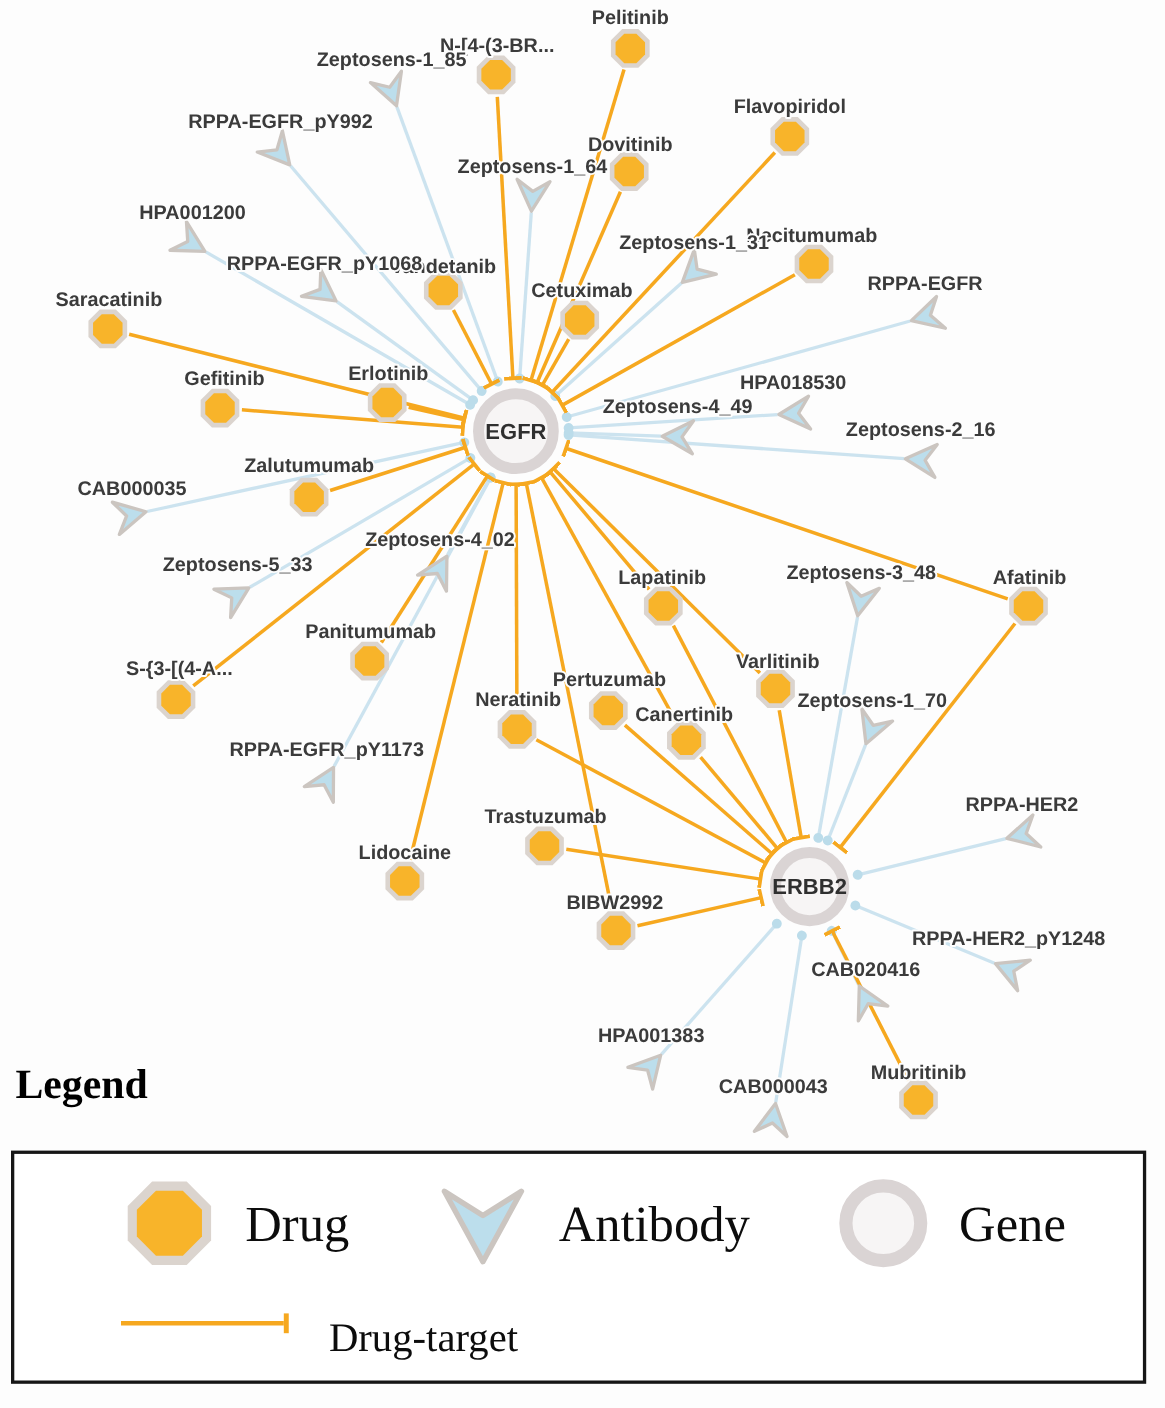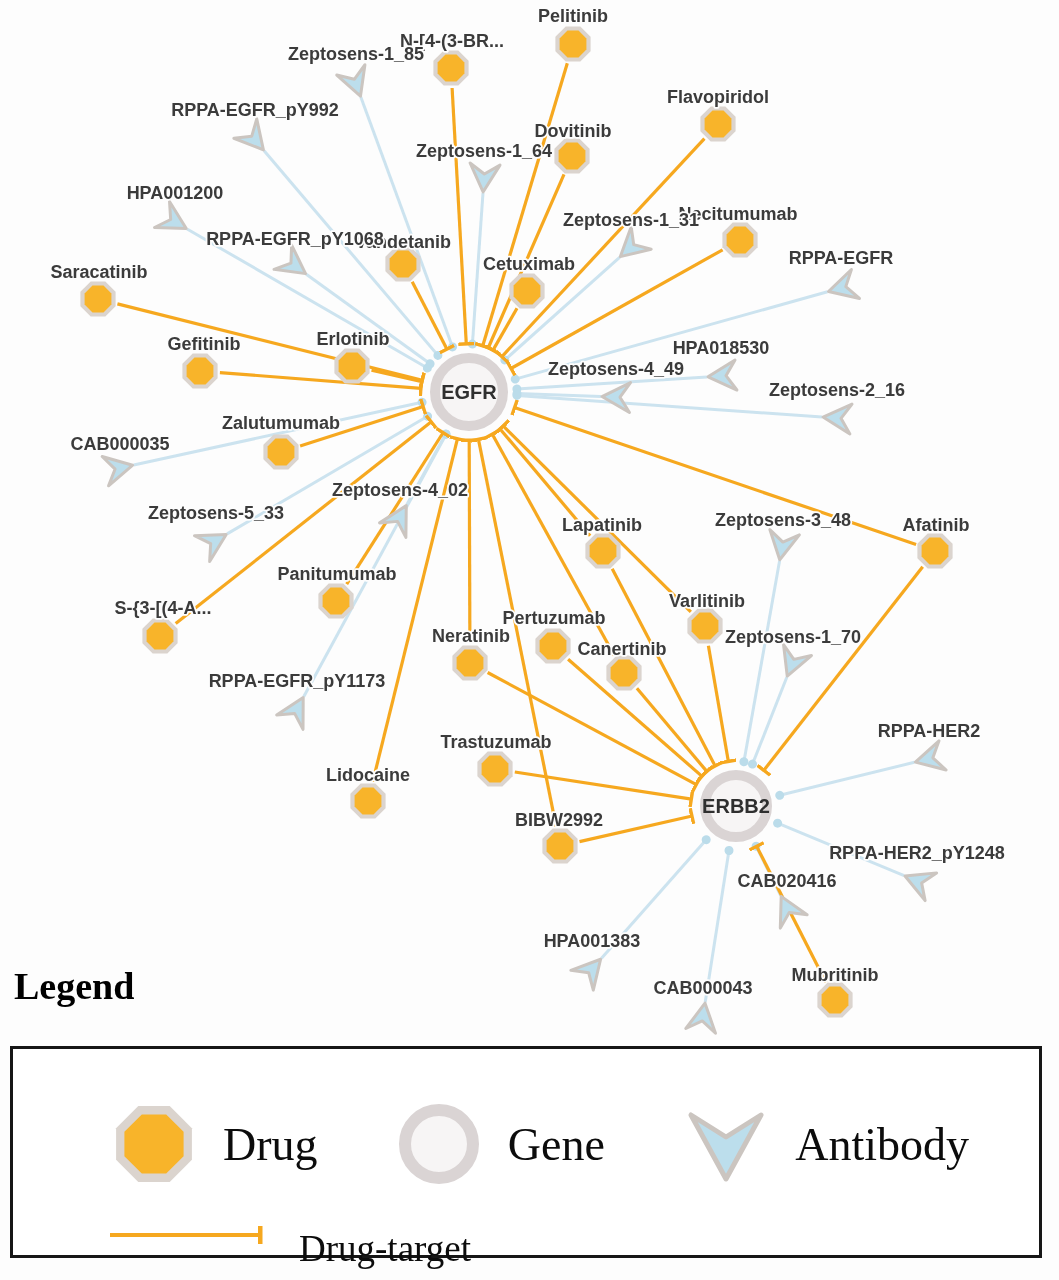--- a/index.html
+++ b/index.html
@@ -1,21 +1,21 @@
 <!DOCTYPE html>
 <html><head>
 <meta charset="utf-8">
 <style>
   html,body{margin:0;padding:0;background:#ffffff;}
   .canvas{position:relative;width:1059px;height:1280px;background:#fdfdfd;overflow:hidden;font-family:"Liberation Sans",sans-serif;}
   #network{position:absolute;left:0;top:0;}
   .node-label{font-family:"Liberation Sans",sans-serif;font-weight:bold;font-size:18px;fill:#3b3b3b;text-anchor:middle;paint-order:stroke fill;stroke:#fdfdfd;stroke-width:3.5px;stroke-linejoin:round;}
   .gene-label{font-family:"Liberation Sans",sans-serif;font-weight:bold;font-size:20px;fill:#2f2f2f;text-anchor:middle;}
   .legend-title{position:absolute;left:14px;top:964px;font-family:"Liberation Serif",serif;font-weight:bold;font-size:38px;color:#000;}
-  .legend-box{position:absolute;left:10px;top:1046px;width:1032px;height:212px;border:3px solid #161616;background:#ffffff;box-sizing:border-box;display:flex;flex-direction:column;padding-top:52px;text-align:center;}
+  .legend-box{position:absolute;left:10px;top:1046px;width:1032px;height:212px;border:3px solid #161616;background:#ffffff;box-sizing:border-box;display:flex;flex-direction:column;padding-top:20px;text-align:center;}
   .legend-row{display:flex;align-items:center;}
   .legend-row-nodes{justify-content:space-between;padding:0 70px 0 98px;height:86px;}
   .legend-row-edges{justify-content:space-between;padding:0 48px 0 95px;height:44px;margin-top:26px;}
   .legend-item{display:flex;align-items:center;gap:26px;}
   .li-label{font-family:"Liberation Serif",serif;font-size:46px;color:#0c0c0c;white-space:nowrap;}
   .le-label{font-family:"Liberation Serif",serif;font-size:37px;color:#0c0c0c;white-space:nowrap;margin-top:26px;}
 </style>
 </head>
 <body>
 
@@ -211,30 +211,30 @@
       <div class="legend-item">
         <svg class="li-icon" width="86" height="86" viewBox="0 0 86 86">
           <polygon points="80.9,58.7 58.7,80.9 27.3,80.9 5.1,58.7 5.1,27.3 27.3,5.1 58.7,5.1 80.9,27.3" fill="#DBD4CE"></polygon>
           <polygon points="72.6,55.2 55.2,72.6 30.8,72.6 13.4,55.2 13.4,30.8 30.8,13.4 55.2,13.4 72.6,30.8" fill="#F8B42A"></polygon>
         </svg>
         <span class="li-label">Drug</span>
       </div>
 
       <div class="legend-item">
         <svg class="li-icon" width="86" height="86" viewBox="0 0 86 86">
+          <path d="M 8 14 L 43 78 L 78 14 L 43 36 Z" stroke-width="5" stroke-linejoin="round" fill="#BCDEEC" stroke="#CBC5C0"></path>
+        </svg>
+        <span class="li-label">Antibody</span>
+      </div>
+
+      <div class="legend-item">
+        <svg class="li-icon" width="86" height="86" viewBox="0 0 86 86">
           <circle cx="43" cy="43" r="34" stroke-width="12" fill="#F7F5F5" stroke="#DAD4D4"></circle>
         </svg>
         <span class="li-label">Gene</span>
-      </div>
-
-      <div class="legend-item">
-        <svg class="li-icon" width="86" height="86" viewBox="0 0 86 86">
-          <path d="M 8 14 L 43 78 L 78 14 L 43 36 Z" stroke-width="5" stroke-linejoin="round" fill="#BCDEEC" stroke="#CBC5C0"></path>
-        </svg>
-        <span class="li-label">Antibody</span>
       </div>
 
     </div>
 
     <div class="legend-row legend-row-edges">
 
       <div class="legend-item">
         <svg width="165" height="24" viewBox="0 0 165 24">
           <line x1="2" y1="12" x2="150" y2="12" stroke-width="4" stroke="#F6A81F"></line>
           <rect x="150" y="3" width="4.5" height="18" fill="#F6A81F"></rect>

